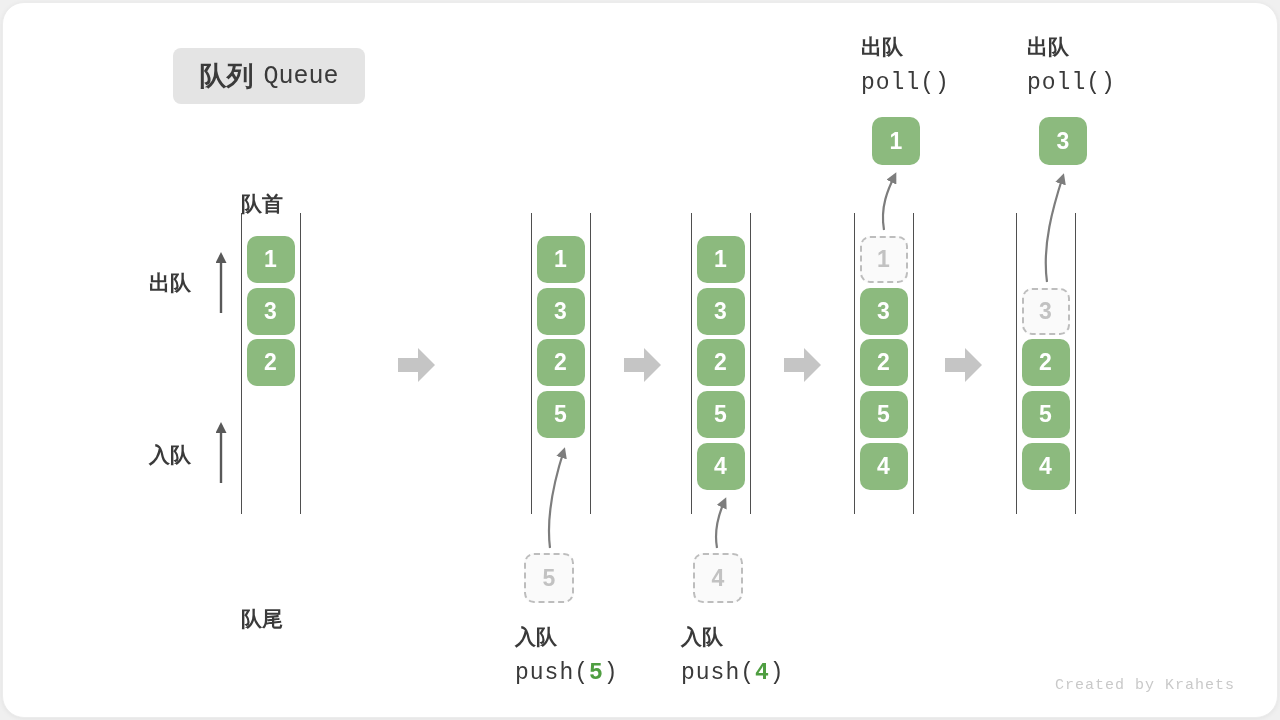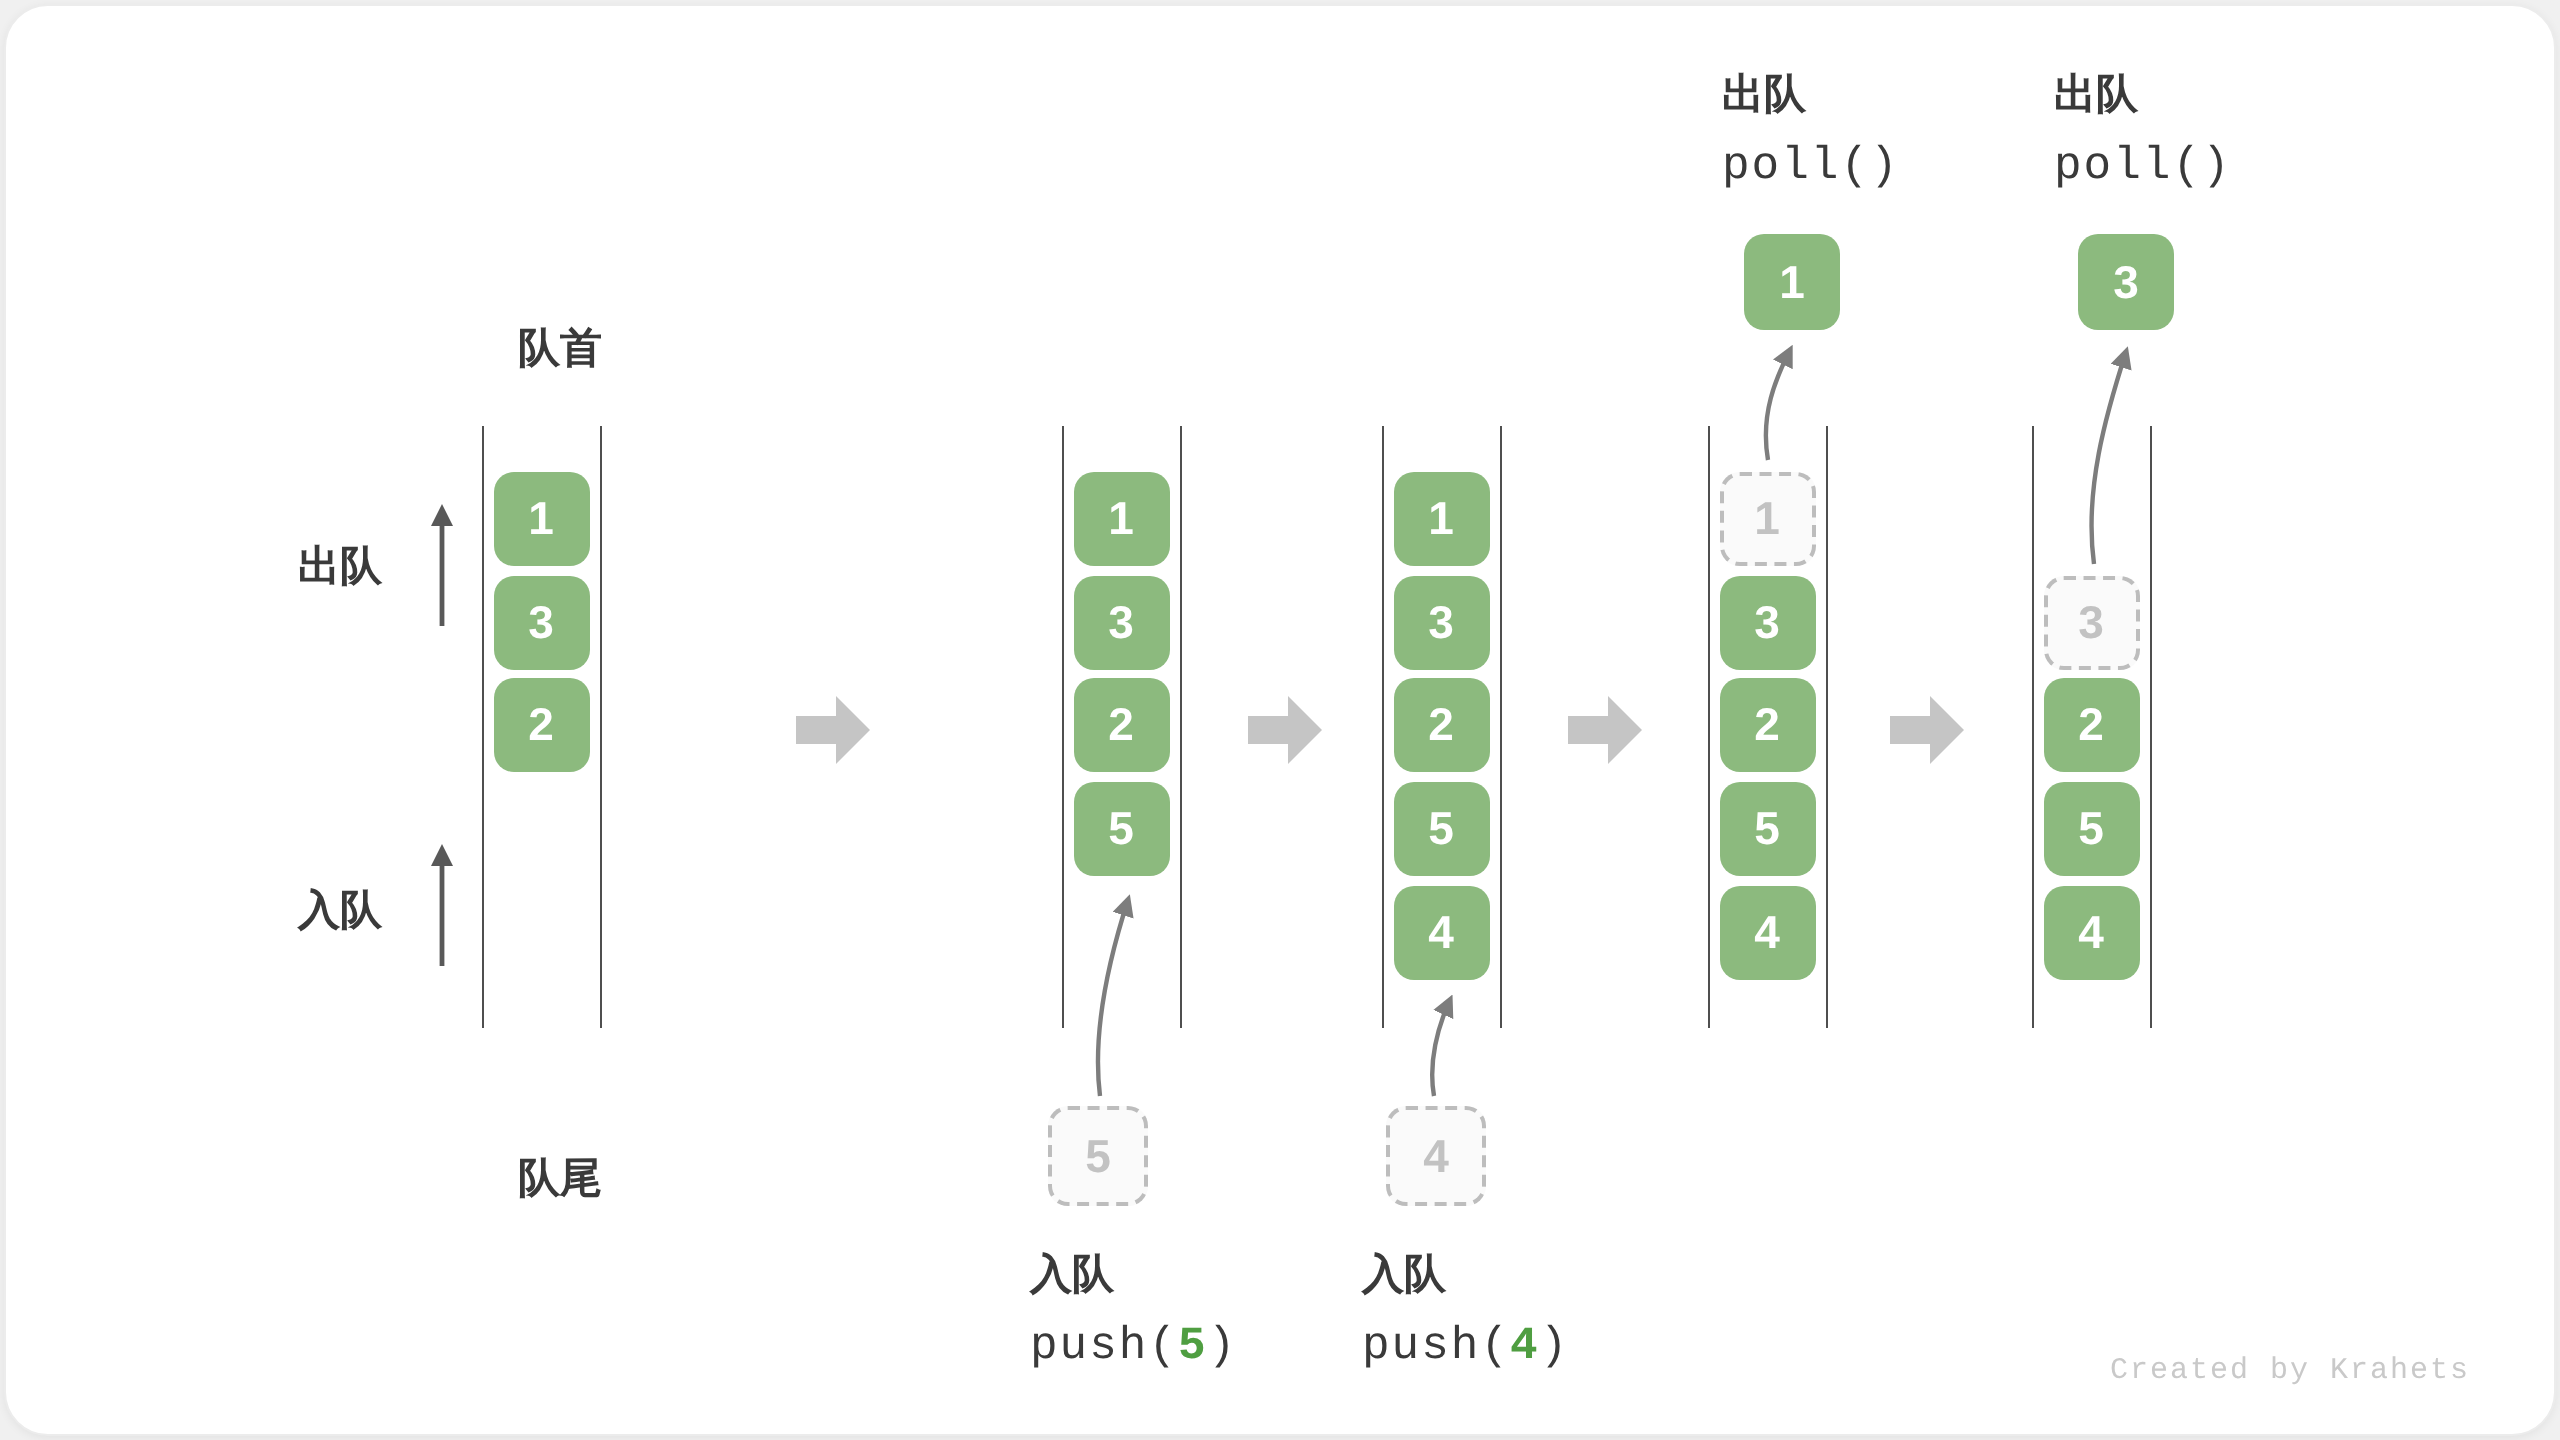--- a/index.html
+++ b/index.html
@@ -31,21 +31,21 @@
     background:var(--badge-bg);border-radius:8px;
     display:flex;align-items:center;justify-content:center;gap:10px;
   }
   .title-zh{font-size:27px;font-weight:bold;color:var(--text-dark);}
   .title-en{font-size:25px;color:var(--text-dark);font-family:"Liberation Mono","DejaVu Sans Mono",monospace;}
 
   .zh-label{
     position:absolute;font-size:21px;font-weight:bold;color:var(--text-dark);
     white-space:nowrap;
   }
-  .centered-60{width:60px;text-align:right;}
+  .centered-60{width:60px;text-align:left;margin-top:30px;}
 
   .qcol{
     position:absolute;top:210px;height:301px;width:60px;
     border-left:1.5px solid var(--line-dark);
     border-right:1.5px solid var(--line-dark);
   }
   .cell{
     position:absolute;width:48px;height:47px;border-radius:10px;
     display:flex;align-items:center;justify-content:center;
     font-size:23px;font-weight:bold;
@@ -87,20 +87,24 @@
       <path d="M0,0 L11,5.5 L0,11 Z" fill="#595959"></path>
     </marker>
     <marker id="ah-gray" markerUnits="userSpaceOnUse" markerWidth="11" markerHeight="11" refX="8" refY="5.5" orient="auto">
       <path d="M0,0 L11,5.5 L0,11 Z" fill="#7d7d7d"></path>
     </marker>
   </defs>
 </svg>
 
 <div class="card">
 
+  <div class="title-badge">
+    <span class="title-zh">队列</span>
+    <span class="title-en">Queue</span>
+  </div>
 
   <div class="zh-label centered-60" style="left:238px;top:157px">队首</div>
   <div class="zh-label centered-60" style="left:238px;top:572px">队尾</div>
   <div class="zh-label" style="left:146px;top:266px">出队</div>
   <div class="zh-label" style="left:146px;top:438px">入队</div>
 
   <svg class="overlay" style="left:206px;top:244px" width="24" height="70">
     <path d="M12,66 L12,8" stroke="#595959" stroke-width="2.4" fill="none" marker-end="url(#ah-dark)"></path>
   </svg>
   <svg class="overlay" style="left:206px;top:414px" width="24" height="70">

